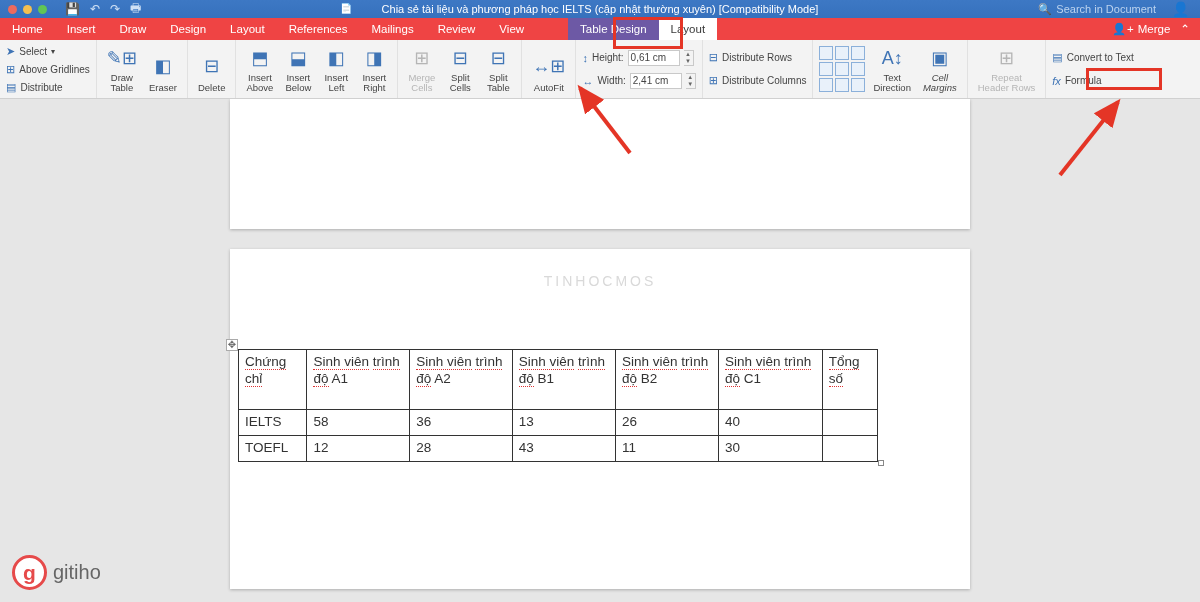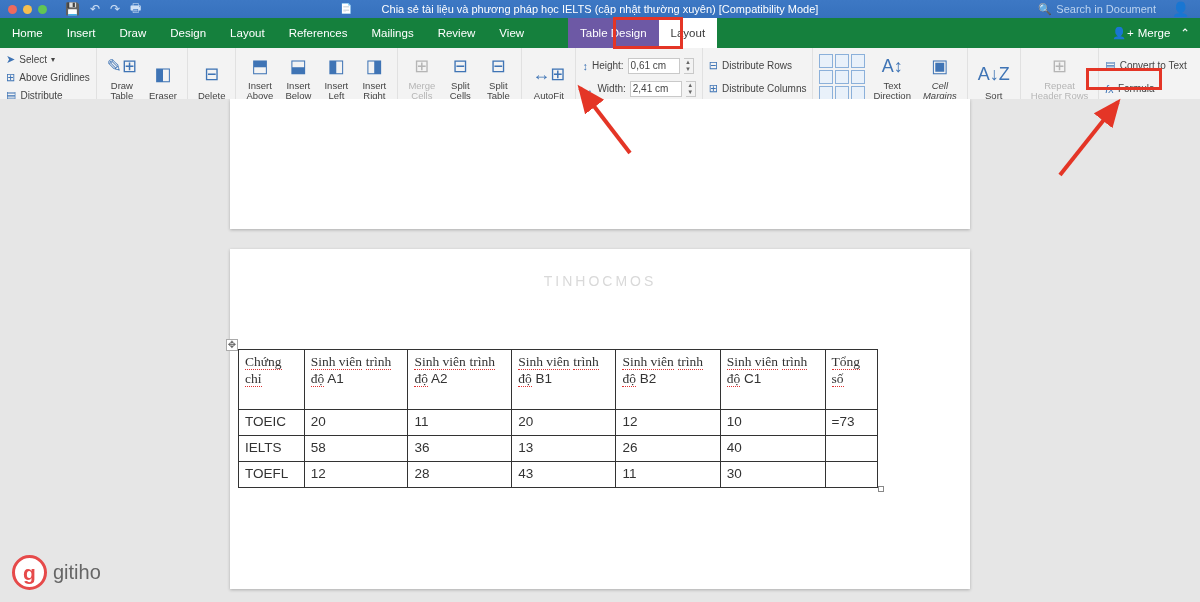--- a/index.html
+++ b/index.html
@@ -11,21 +11,21 @@
 .titlebar .dot { width: 9px; height: 9px; border-radius: 50%; }
 .dot.red { background: #ED6A5E; } .dot.yellow { background: #F5BF4F; } .dot.green { background: #61C554; }
 .titlebar .qa { display: flex; gap: 10px; margin-left: 18px; align-items: center; }
 .titlebar .qa span { color: #cfe0f5; font-size: 12px; }
 .titlebar .title { position:absolute; left:50%; transform:translateX(-50%); font-size: 11px; }
 .titlebar .right { position:absolute; right:8px; display:flex; align-items:center; gap:14px; }
 .titlebar .search { display:flex; align-items:center; gap:4px; color:#bcd3ef; font-size: 11px; }
 .titlebar .user { width:22px; height:18px; display:flex; align-items:center; justify-content:center; font-size:14px; color:#fff; }
 
 
-.menubar { background: #15803d; height: 30px; color: #fff; display: flex; font-size: 11.5px; position: relative; align-items: stretch; }
+.menubar { background: #ef4444; height: 22px; color: #fff; display: flex; font-size: 11.5px; position: relative; align-items: stretch; }
 .menutab { padding: 4px 12px; display:flex; align-items:center; white-space: nowrap; }
 .menutab.context { background:#6D59A5;margin-left:32px; }
 .menutab.active { background:#fff; color:#3a3a3a; }
 .menubar .share { position:absolute; right:10px; display:flex; align-items:center; gap:4px; font-size:11.5px; top:0; bottom:0; }
 
 
 .ribbon { background: #F3F3F3; border-bottom: 1px solid #d0d0d0; height: 59px; display: flex; font-size: 10px; color:#444; }
 .group { display:flex; align-items:center; border-right: 1px solid #e1e1e1; padding: 3px 6px; height: 100%; gap: 4px; }
 .vbtn { display:flex; flex-direction:column; align-items:center; justify-content:flex-end; height:100%; padding: 2px 4px; gap:2px; min-width:34px; }
 .vbtn .ico { height:30px; display:flex; align-items:center; justify-content:center; font-size:18px; color:#3f74b5; }
@@ -47,21 +47,21 @@
 .docarea { position:absolute; top:99px; left:0; right:0; bottom:0; background:#E6E6E6; overflow:hidden; }
 .page { background:#fff; width:740px; margin: 0 auto; box-shadow: 0 1px 3px rgba(0,0,0,0.25); position:relative; }
 .page1 { height:130px; margin-top:0; }
 .page2 { margin-top:20px; padding-top:30px; padding-bottom:24px; min-height: 340px;}
 .watermark { position:absolute; left:0; right:0; top:24px; text-align:center; color:#D9D9D9; font-size:14px; letter-spacing:3px; font-weight:400; }
 .tbl-wrap { padding: 70px 8px 10px 8px; position: relative;}
 .plus-handle { position:absolute; left:-4px; top:60px; width:12px; height:12px; border:1px solid #aaa; background:#fff; font-size:10px; line-height:10px; text-align:center; color:#666; }
 .doc-table { border-collapse:collapse; width: 640px; }
 .doc-table td { border:1px solid #333; padding:4px 6px; font-size:13.5px; line-height:1.25; vertical-align:top; height:26px; }
 .doc-table tr:first-child td { height: 60px; }
-.under-red { border-bottom: 1.5px dotted #d33; font-family: Liberation Serif, serif; }
+.under-red { border-bottom: 1.5px dotted #d33; }
 
 
 .brand { position:fixed; bottom:12px; left:12px; display:flex; align-items:center; gap:6px; font-size:20px; color:#666; z-index:60;}
 .brand .circle { width:35px; height:35px; border-radius:50%; border:3px solid #e64a4a; display:flex; align-items:center; justify-content:center; color:#e64a4a; font-weight:700; background:#fff; font-size:21px;}
 </style>
 </head>
 <body>
 
 <div class="titlebar">
   <div class="mac-dots">
@@ -239,26 +239,20 @@
         <span class="lbl" style="white-space:pre;">Text
 Direction</span>
       </div>
     <div class="vbtn">
         <span class="ico">▣</span>
         <span class="lbl" style="white-space:pre;font-style:italic;">Cell
 Margins</span>
       </div>
   </div>
 
-  <div class="group">
-    <div class="vbtn">
-        <span class="ico">A↓Z</span>
-        <span class="lbl">Sort</span>
-      </div>
-  </div>
 
   <div class="group">
     <div class="vbtn disabled">
         <span class="ico">⊞</span>
         <span class="lbl" style="white-space:pre;">Repeat
 Header Rows</span>
       </div>
   </div>
 
   <div class="group" style="flex-direction:column; align-items:flex-start; justify-content:center; gap:6px; border-right:none;">
@@ -302,29 +296,20 @@
       <table class="doc-table">
         <tbody>
             <tr>
           <td><span class="under-red">Chứng chỉ</span></td>
           <td><span class="under-red">Sinh viên</span> <span class="under-red">trình</span> <span class="under-red">độ</span> A1</td>
           <td><span class="under-red">Sinh viên</span> <span class="under-red">trình</span> <span class="under-red">độ</span> A2</td>
           <td><span class="under-red">Sinh viên</span> <span class="under-red">trình</span> <span class="under-red">độ</span> B1</td>
           <td><span class="under-red">Sinh viên</span> <span class="under-red">trình</span> <span class="under-red">độ</span> B2</td>
           <td><span class="under-red">Sinh viên</span> <span class="under-red">trình</span> <span class="under-red">độ</span> C1</td>
           <td><span class="under-red">Tổng số</span></td>
-        </tr>
-        <tr>
-          <td>TOEIC</td>
-              <td>20</td>
-              <td>11</td>
-              <td>20</td>
-              <td>12</td>
-              <td>10</td>
-              <td>=73</td>
         </tr>
         <tr>
           <td>IELTS</td>
               <td>58</td>
               <td>36</td>
               <td>13</td>
               <td>26</td>
               <td>40</td>
               <td></td>
         </tr>

